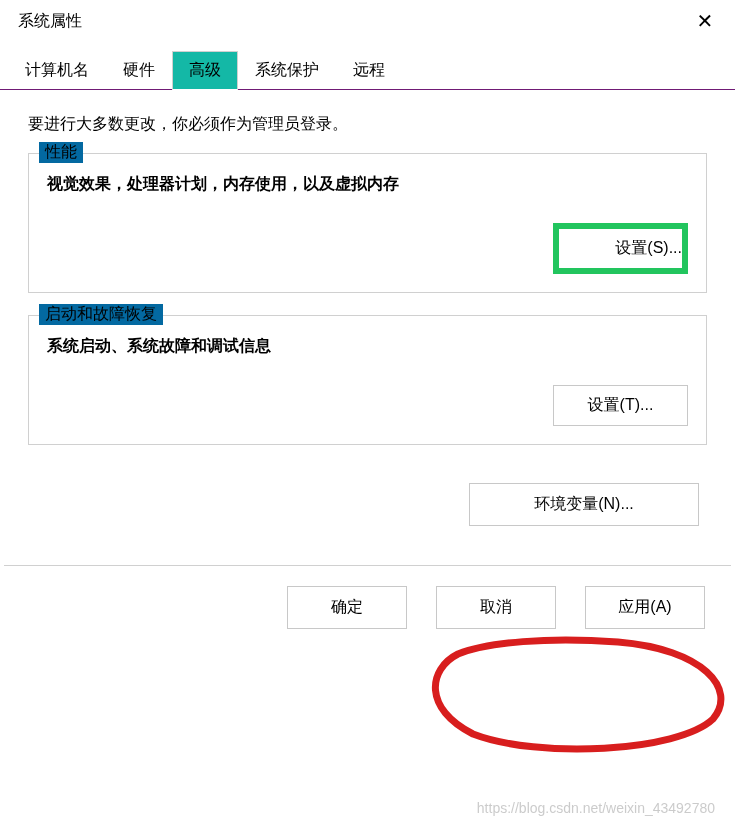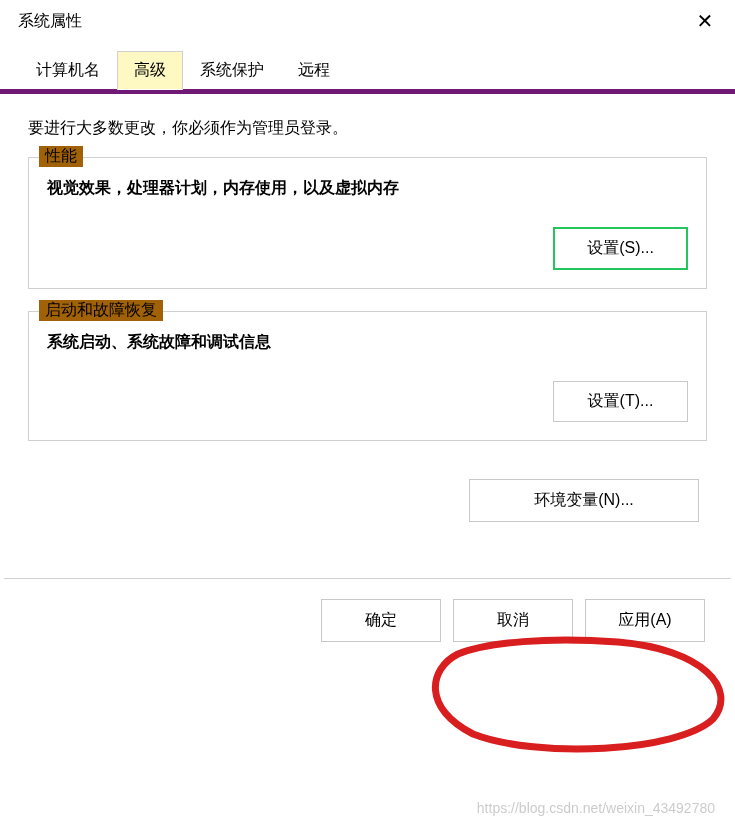--- a/index.html
+++ b/index.html
@@ -28,56 +28,56 @@
     }
     .close-btn {
       font-size: 20px;
       cursor: pointer;
       width: 24px;
       text-align: center;
       line-height: 20px;
     }
     .tabbar {
       display: flex;
-      border-bottom: 5px solid #701a75;
-      padding-left: 19px;
+      border-bottom: 1px solid #701a75;
+      padding-left: 8px;
       margin-top: 8px;
     }
     .tab {
       padding: 8px 16px;
       font-size: 16px;
       cursor: pointer;
       border: 1px solid transparent;
       border-bottom: none;
       position: relative;
       top: 1px;
     }
     .tab.active {
       border: 1px solid #d0d0d0;
       border-bottom: 1px solid #fff;
-      background: #fef9c3;
+      background: #14b8a6;
     }
     .tabcontent {
       padding: 24px 28px 18px 28px;
     }
     .top-note {
       font-size: 16px;
       margin-bottom: 18px;
     }
     .group {
       border: 1px solid #d0d0d0;
       padding: 14px 18px 18px 18px;
       margin-bottom: 22px;
       position: relative;
     }
     .group-legend {
       position: absolute;
       top: -12px;
       left: 10px;
-      background: #a16207;
+      background: #0369a1;
       padding: 0 6px;
       font-size: 16px;
     }
     .group-desc {
       font-size: 16px;
       margin: 6px 0 14px 0;
       font-weight: bold;
     }
     .btn-row {
       display: flex;
@@ -88,21 +88,22 @@
       border: 1px solid #c8c8c8;
       background: #fff;
       padding: 9px 0;
       font-size: 16px;
       font-family: inherit;
       cursor: pointer;
       min-width: 135px;
       text-align: center;
     }
     .btn.accent {
-      border: 2px solid #22c55e;
+      border: 6px solid #22c55e;
+      text-align: right;
     }
     .env-row {
       display: flex;
       justify-content: flex-end;
       padding-right: 8px;
       margin-top: 38px;
       margin-bottom: 18px;
     }
     .env-btn {
       border: 1px solid #c8c8c8;
@@ -110,24 +111,24 @@
       padding: 10px 0;
       font-size: 16px;
       font-family: inherit;
       cursor: pointer;
       min-width: 230px;
       text-align: center;
     }
     .bottom-bar {
       display: flex;
       justify-content: flex-end;
-      gap: 12px;
+      gap: 29px;
       padding: 20px 26px 0 0;
       border-top: 1px solid #d0d0d0;
-      margin: 20px 4px 0 4px;
+      margin: 3px 4px 0 4px;
     }
     .bottom-btn {
       border: 1px solid #c8c8c8;
       background: #fff;
       padding: 10px 0;
       font-size: 16px;
       font-family: inherit;
       cursor: pointer;
       min-width: 120px;
       text-align: center;
@@ -148,20 +149,21 @@
 </head>
 <body>
 
 <div class="titlebar">
   <div class="titlebar-title">系统属性</div>
   <div class="close-btn">✕</div>
 </div>
 
 <div class="tabbar">
   <div class="tab">计算机名</div>
+  <div class="tab">硬件</div>
   <div class="tab active">高级</div>
   <div class="tab">系统保护</div>
   <div class="tab">远程</div>
 </div>
 
 <div class="tabcontent">
   <div class="top-note">要进行大多数更改，你必须作为管理员登录。</div>
 
   <div class="group">
     <div class="group-legend">性能</div>

